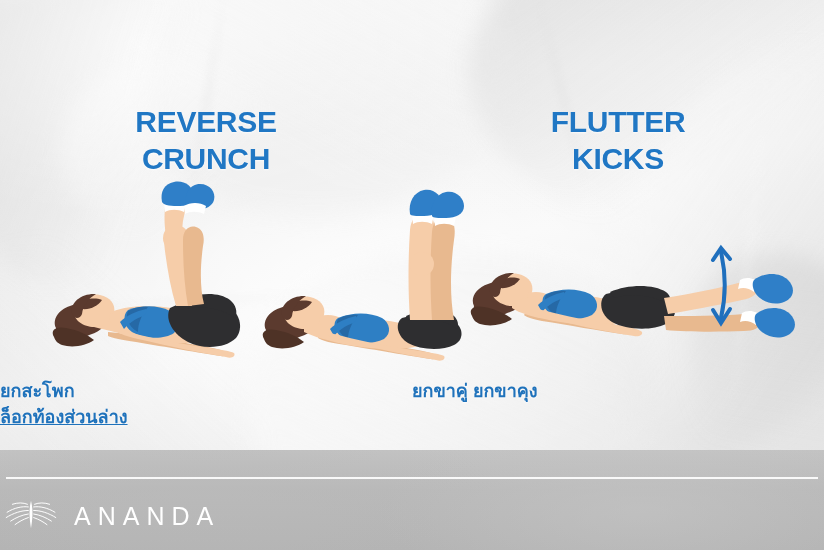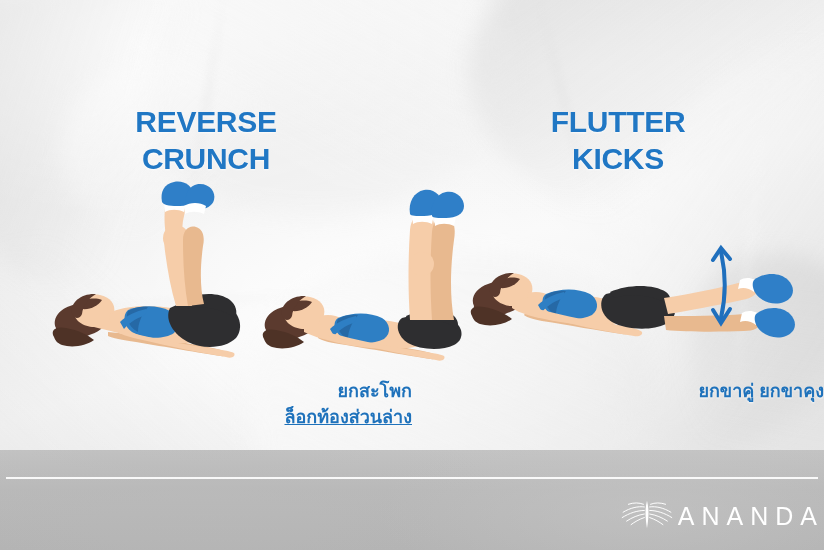--- a/index.html
+++ b/index.html
@@ -98,21 +98,21 @@
   .col-head .l2 { display: block; }
 
   
   .captions {
     position: absolute;
     left: 0; right: 0; top: 378px;
     display: flex;
   }
   .col-cap {
     flex: 1 1 0;
-    text-align: right;
+    text-align: left;
     color: #1f72bb;
     font-weight: bold;
     font-size: 18px;
     line-height: 1.45;
     text-shadow: 0 1px 2px rgba(255,255,255,.8);
   }
   .col-cap .l2 { display: block; text-decoration: underline; }
 
   
   .figures {
@@ -144,21 +144,22 @@
     position: absolute;
     left: 6px; right: 6px; top: 27px;
     height: 2px;
     background: rgba(255,255,255,.9);
   }
   .brand {
     position: absolute;
     left: 0; right: 0; top: 48px;
     display: flex;
     align-items: center;
-    justify-content: flex-end;
+    justify-content: flex-start;
+    gap: 12px;
   }
   .brand-name {
     color: #ffffff;
     font-size: 25px;
     letter-spacing: 7px;
     font-weight: 400;
   }
 </style>
 </head>
 <body>

